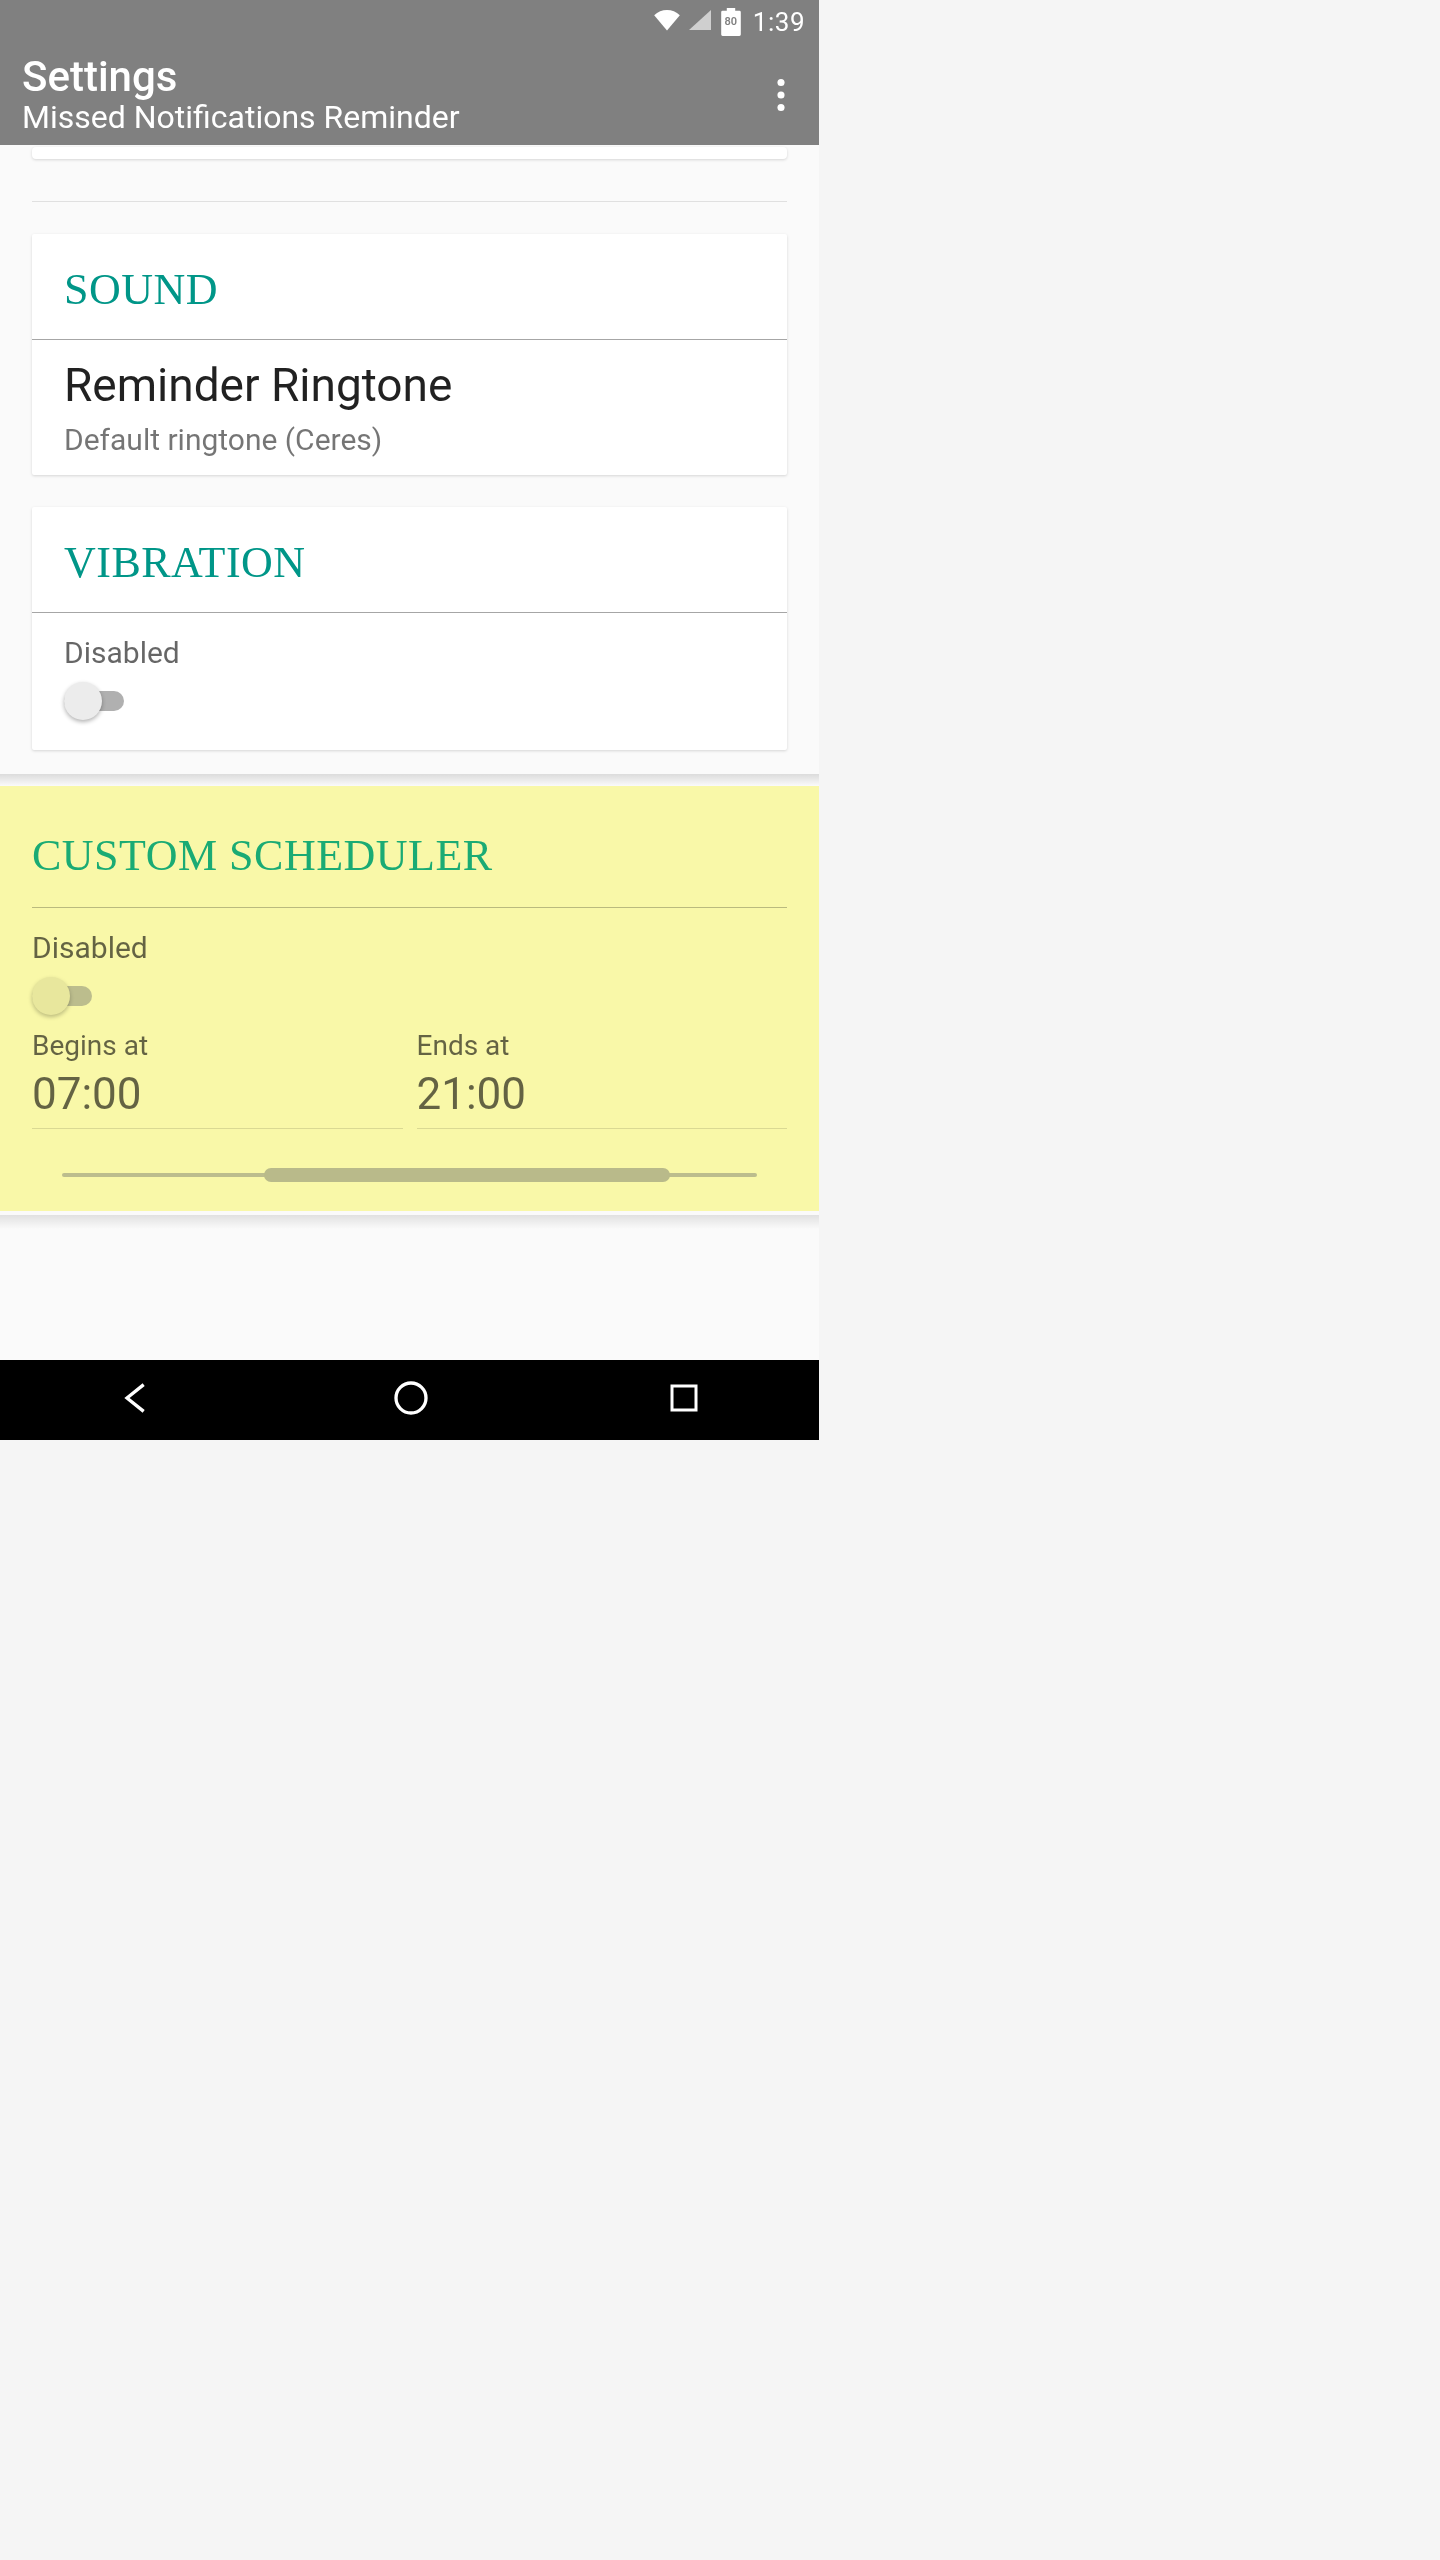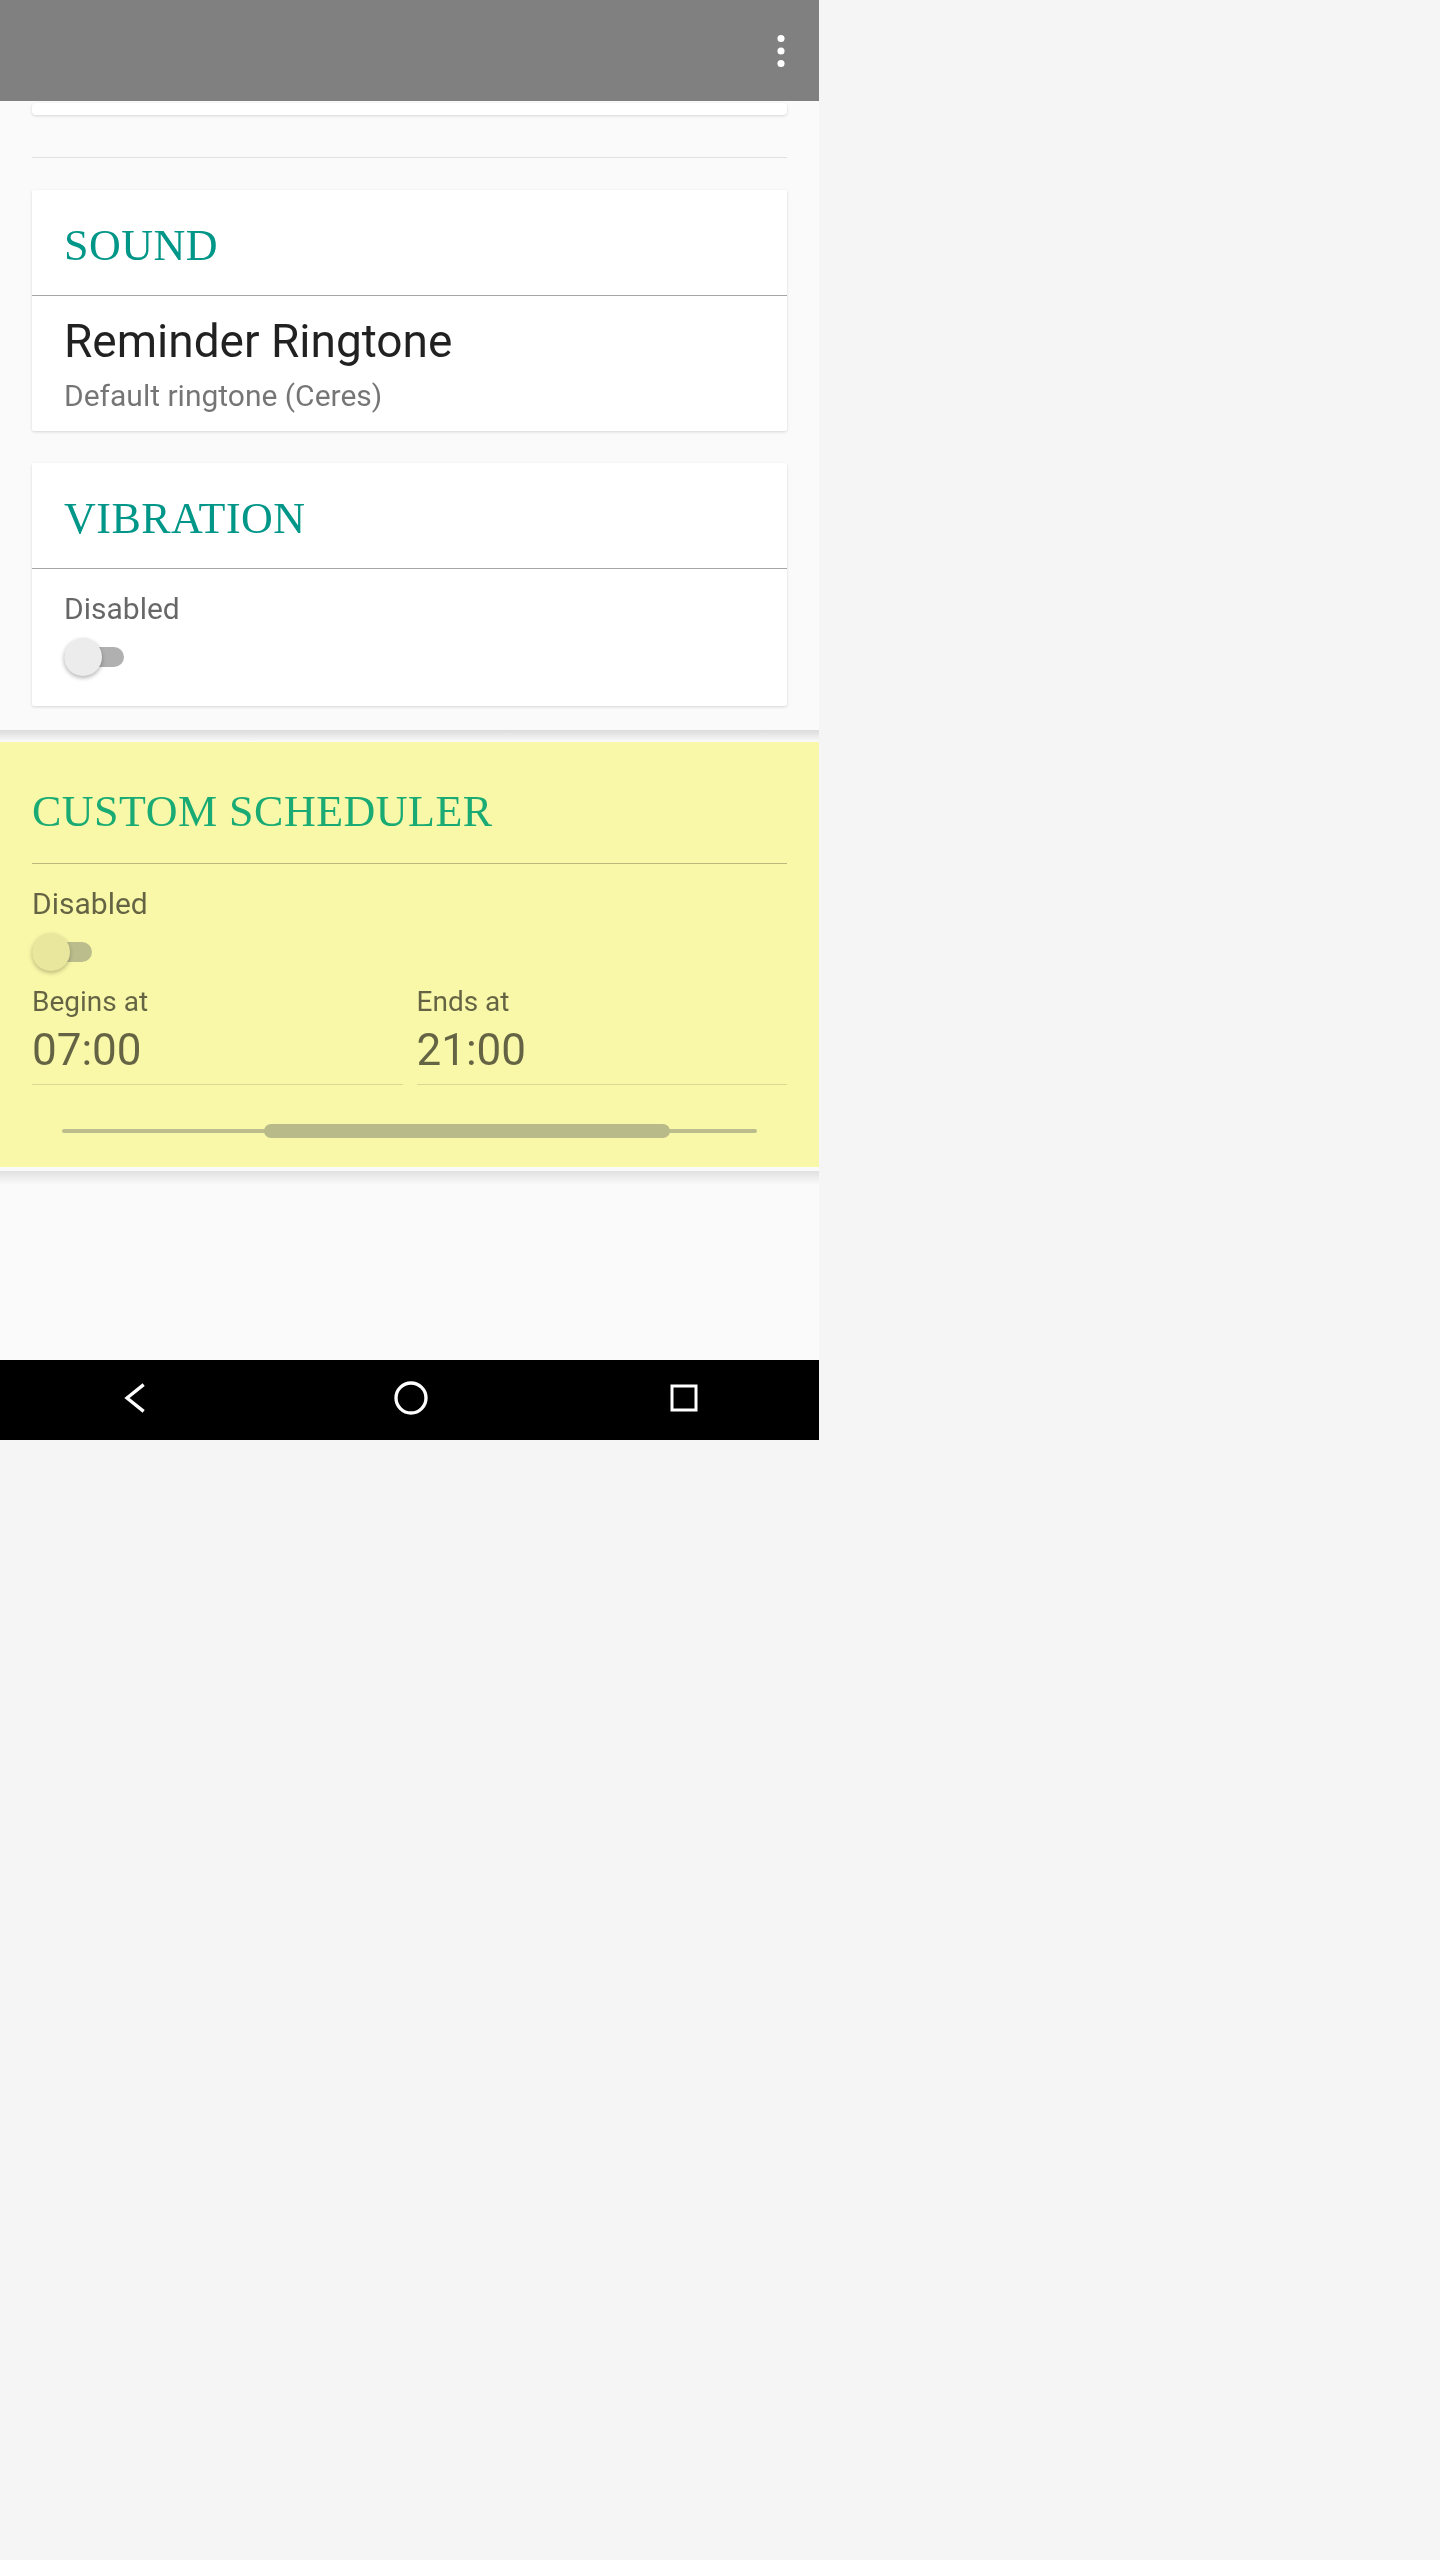--- a/index.html
+++ b/index.html
@@ -63,22 +63,47 @@
   .nav-bar svg { stroke: #fff; fill: none; stroke-width: 2; }
 
   .soft-shadow { box-shadow: 0 1px 3px rgba(0,0,0,0.15); }
   .below-yellow { height: 14px; background: linear-gradient(to bottom, rgba(0,0,0,0.1), rgba(0,0,0,0)); margin: 0 -32px; }
 </style>
 </head>
 <body>
 
 <div class="screen">
 
+  <div class="status-bar">
+    <div class="icons">
+      <span>
+        <svg width="28" height="22" viewBox="0 0 24 18">
+            <path d="M12 18 L1 5 C7 -1 17 -1 23 5 Z" fill="#fff"></path>
+          </svg>
+      </span>
+      <span>
+        <svg width="26" height="22" viewBox="0 0 22 20">
+            <path d="M1 19 L21 19 L21 1 Z" fill="#cfcfcf"></path>
+          </svg>
+      </span>
+      <span style="position:relative;display:inline-block;width:24px;height:28px;">
+        <svg width="24" height="28" viewBox="0 0 14 20">
+            <path d="M4 0h6v2h3a1 1 0 0 1 1 1v16a1 1 0 0 1-1 1H1a1 1 0 0 1-1-1V3a1 1 0 0 1 1-1h3z" fill="#fff"></path>
+          </svg>
+        <span style="position:absolute;left:0;right:0;top:7px;text-align:center;font-size:11px;color:#808080;font-weight:600;">80</span>
+      </span>
+    </div>
+    <span class="time">1:39</span>
+  </div>
 
   <div class="app-bar">
+    <div class="titles">
+      <span class="title">Settings</span>
+      <span class="subtitle">Missed Notifications Reminder</span>
+    </div>
     <div class="overflow">
       <svg width="8" height="32" viewBox="0 0 4 18">
           <circle cx="2" cy="2" r="2"></circle>
           <circle cx="2" cy="9" r="2"></circle>
           <circle cx="2" cy="16" r="2"></circle>
         </svg>
     </div>
   </div>
 
   <div class="content">

